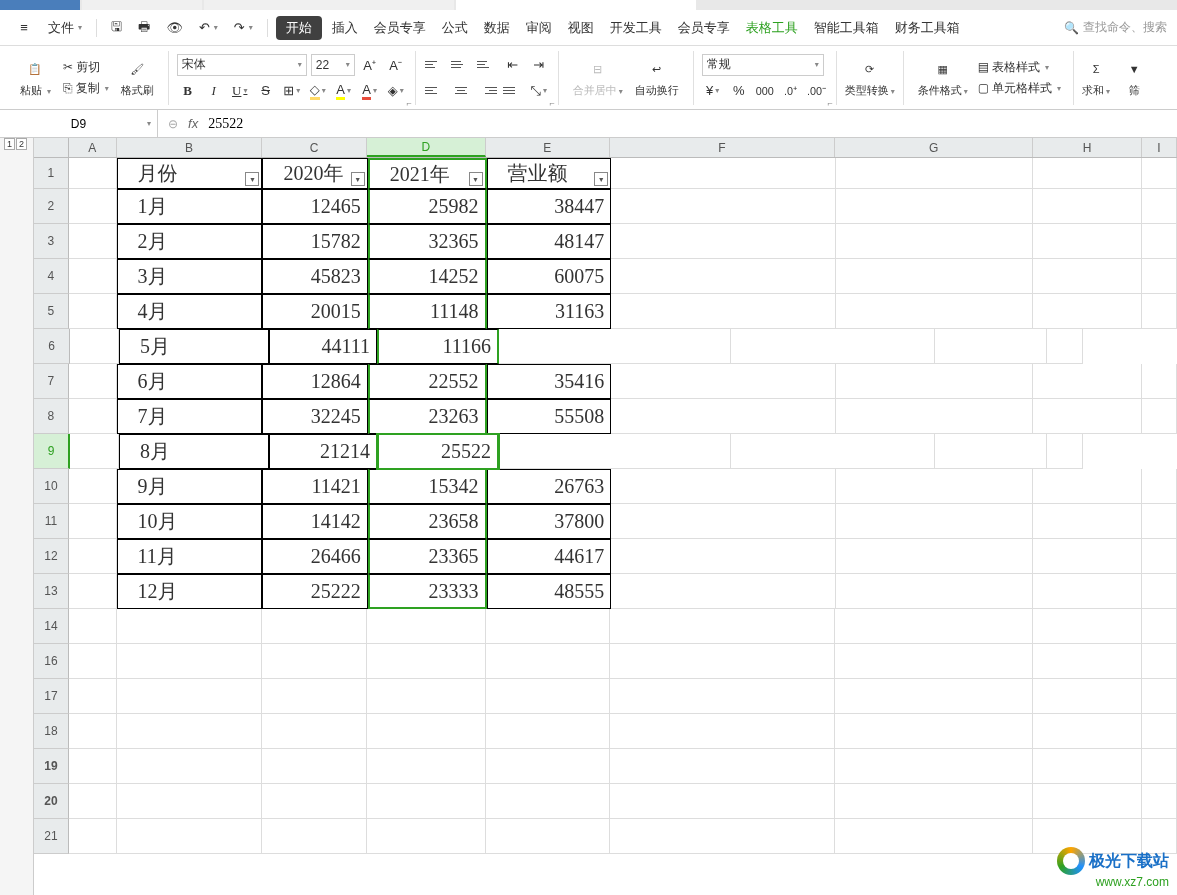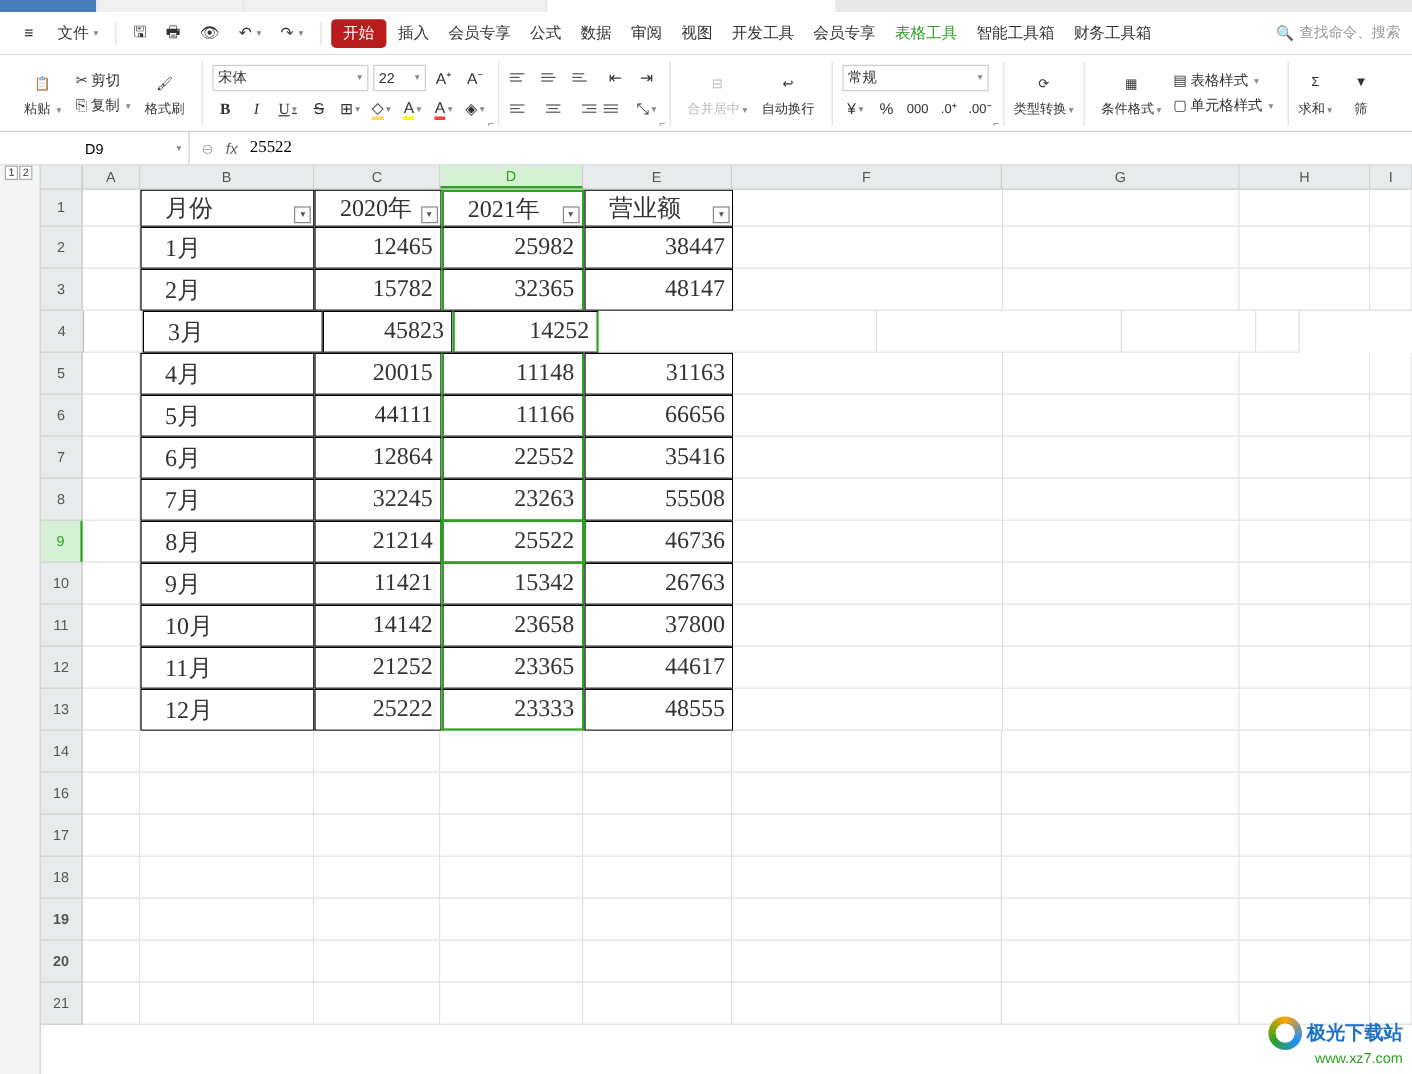--- a/index.html
+++ b/index.html
@@ -8,21 +8,21 @@
 
 .tabs-bar { height: 10px; background: #e8e8e8; display: flex; }
 .tab-blue { width: 80px; height: 10px; background: #4a7ebb; }
 .tab-red { width: 120px; height: 10px; background: #f0f0f0; margin-left: 2px; display:flex; align-items:center; }
 .tab-doc { width: 250px; height: 10px; background: #f0f0f0; margin-left: 2px; }
 .tab-green { width: 240px; height: 10px; background: #fff; margin-left: 2px; }
 
 
 .menu-bar { height: 36px; background: #fff; border-bottom: 1px solid #ddd; display: flex; align-items: center; padding: 0 10px; gap: 4px; }
 .menu-btn { padding: 4px 6px; cursor: pointer; display: flex; align-items: center; gap: 2px; font-size: 13px; color: #333; }
-.menu-btn.active { background: #b91c1c; color: #fff; border-radius: 4px; padding: 3px 10px; text-align: right; }
+.menu-btn.active { background: #404040; color: #fff; border-radius: 4px; padding: 3px 10px; text-align: right; }
 .menu-btn.teal { color: #2ea121; }
 .menu-sep { width: 1px; height: 18px; background: #ddd; margin: 0 4px; }
 .icon-small { width: 16px; height: 16px; display: inline-flex; align-items: center; justify-content: center; }
 .dropdown-caret { font-size: 8px; color: #888; margin-left: 2px; }
 .search-box { margin-left: auto; display: flex; align-items: center; gap: 4px; color: #999; font-size: 12px; }
 
 
 .ribbon { height: 64px; background: #fff; border-bottom: 1px solid #ccc; display: flex; align-items: center; padding: 0 8px; }
 .ribbon-group { display: flex; flex-direction: column; justify-content: center; height: 100%; padding: 0 6px; position: relative; }
 .ribbon-sep { width: 1px; height: 54px; background: #e0e0e0; margin: 0 2px; }
@@ -393,20 +393,21 @@
           <div class="cell col-G"></div>
           <div class="cell col-H"></div>
           <div class="cell col-I"></div>
         </div>
         <div class="row data-row">
           <div class="row-h" style="height: 35px;">4</div>
           <div class="cell col-A"></div>
           <div class="cell col-B txt bordered">3月</div>
           <div class="cell col-C num bordered">45823</div>
           <div class="cell col-D num bordered active-col-outline">14252</div>
+          <div class="cell col-E num bordered">60075</div>
           <div class="cell col-F"></div>
           <div class="cell col-G"></div>
           <div class="cell col-H"></div>
           <div class="cell col-I"></div>
         </div>
         <div class="row data-row">
           <div class="row-h" style="height: 35px;">5</div>
           <div class="cell col-A"></div>
           <div class="cell col-B txt bordered">4月</div>
           <div class="cell col-C num bordered">20015</div>
@@ -416,21 +417,20 @@
           <div class="cell col-G"></div>
           <div class="cell col-H"></div>
           <div class="cell col-I"></div>
         </div>
         <div class="row data-row">
           <div class="row-h" style="height: 35px;">6</div>
           <div class="cell col-A"></div>
           <div class="cell col-B txt bordered">5月</div>
           <div class="cell col-C num bordered">44111</div>
           <div class="cell col-D num bordered active-col-outline">11166</div>
-          <div class="cell col-E num bordered">66656</div>
           <div class="cell col-F"></div>
           <div class="cell col-G"></div>
           <div class="cell col-H"></div>
           <div class="cell col-I"></div>
         </div>
         <div class="row data-row">
           <div class="row-h" style="height: 35px;">7</div>
           <div class="cell col-A"></div>
           <div class="cell col-B txt bordered">6月</div>
           <div class="cell col-C num bordered">12864</div>
@@ -452,21 +452,20 @@
           <div class="cell col-G"></div>
           <div class="cell col-H"></div>
           <div class="cell col-I"></div>
         </div>
         <div class="row data-row">
           <div class="row-h sel" style="height: 35px;">9</div>
           <div class="cell col-A"></div>
           <div class="cell col-B txt bordered">8月</div>
           <div class="cell col-C num bordered">21214</div>
           <div class="cell col-D num bordered active-col-outline active-cell">25522</div>
-          <div class="cell col-E num bordered">46736</div>
           <div class="cell col-F"></div>
           <div class="cell col-G"></div>
           <div class="cell col-H"></div>
           <div class="cell col-I"></div>
         </div>
         <div class="row data-row">
           <div class="row-h" style="height: 35px;">10</div>
           <div class="cell col-A"></div>
           <div class="cell col-B txt bordered">9月</div>
           <div class="cell col-C num bordered">11421</div>
@@ -486,21 +485,21 @@
           <div class="cell col-E num bordered">37800</div>
           <div class="cell col-F"></div>
           <div class="cell col-G"></div>
           <div class="cell col-H"></div>
           <div class="cell col-I"></div>
         </div>
         <div class="row data-row">
           <div class="row-h" style="height: 35px;">12</div>
           <div class="cell col-A"></div>
           <div class="cell col-B txt bordered">11月</div>
-          <div class="cell col-C num bordered">21252</div>
+          <div class="cell col-C num bordered">26466</div>
           <div class="cell col-D num bordered active-col-outline">23365</div>
           <div class="cell col-E num bordered">44617</div>
           <div class="cell col-F"></div>
           <div class="cell col-G"></div>
           <div class="cell col-H"></div>
           <div class="cell col-I"></div>
         </div>
         <div class="row data-row">
           <div class="row-h" style="height: 35px;">13</div>
           <div class="cell col-A"></div>

